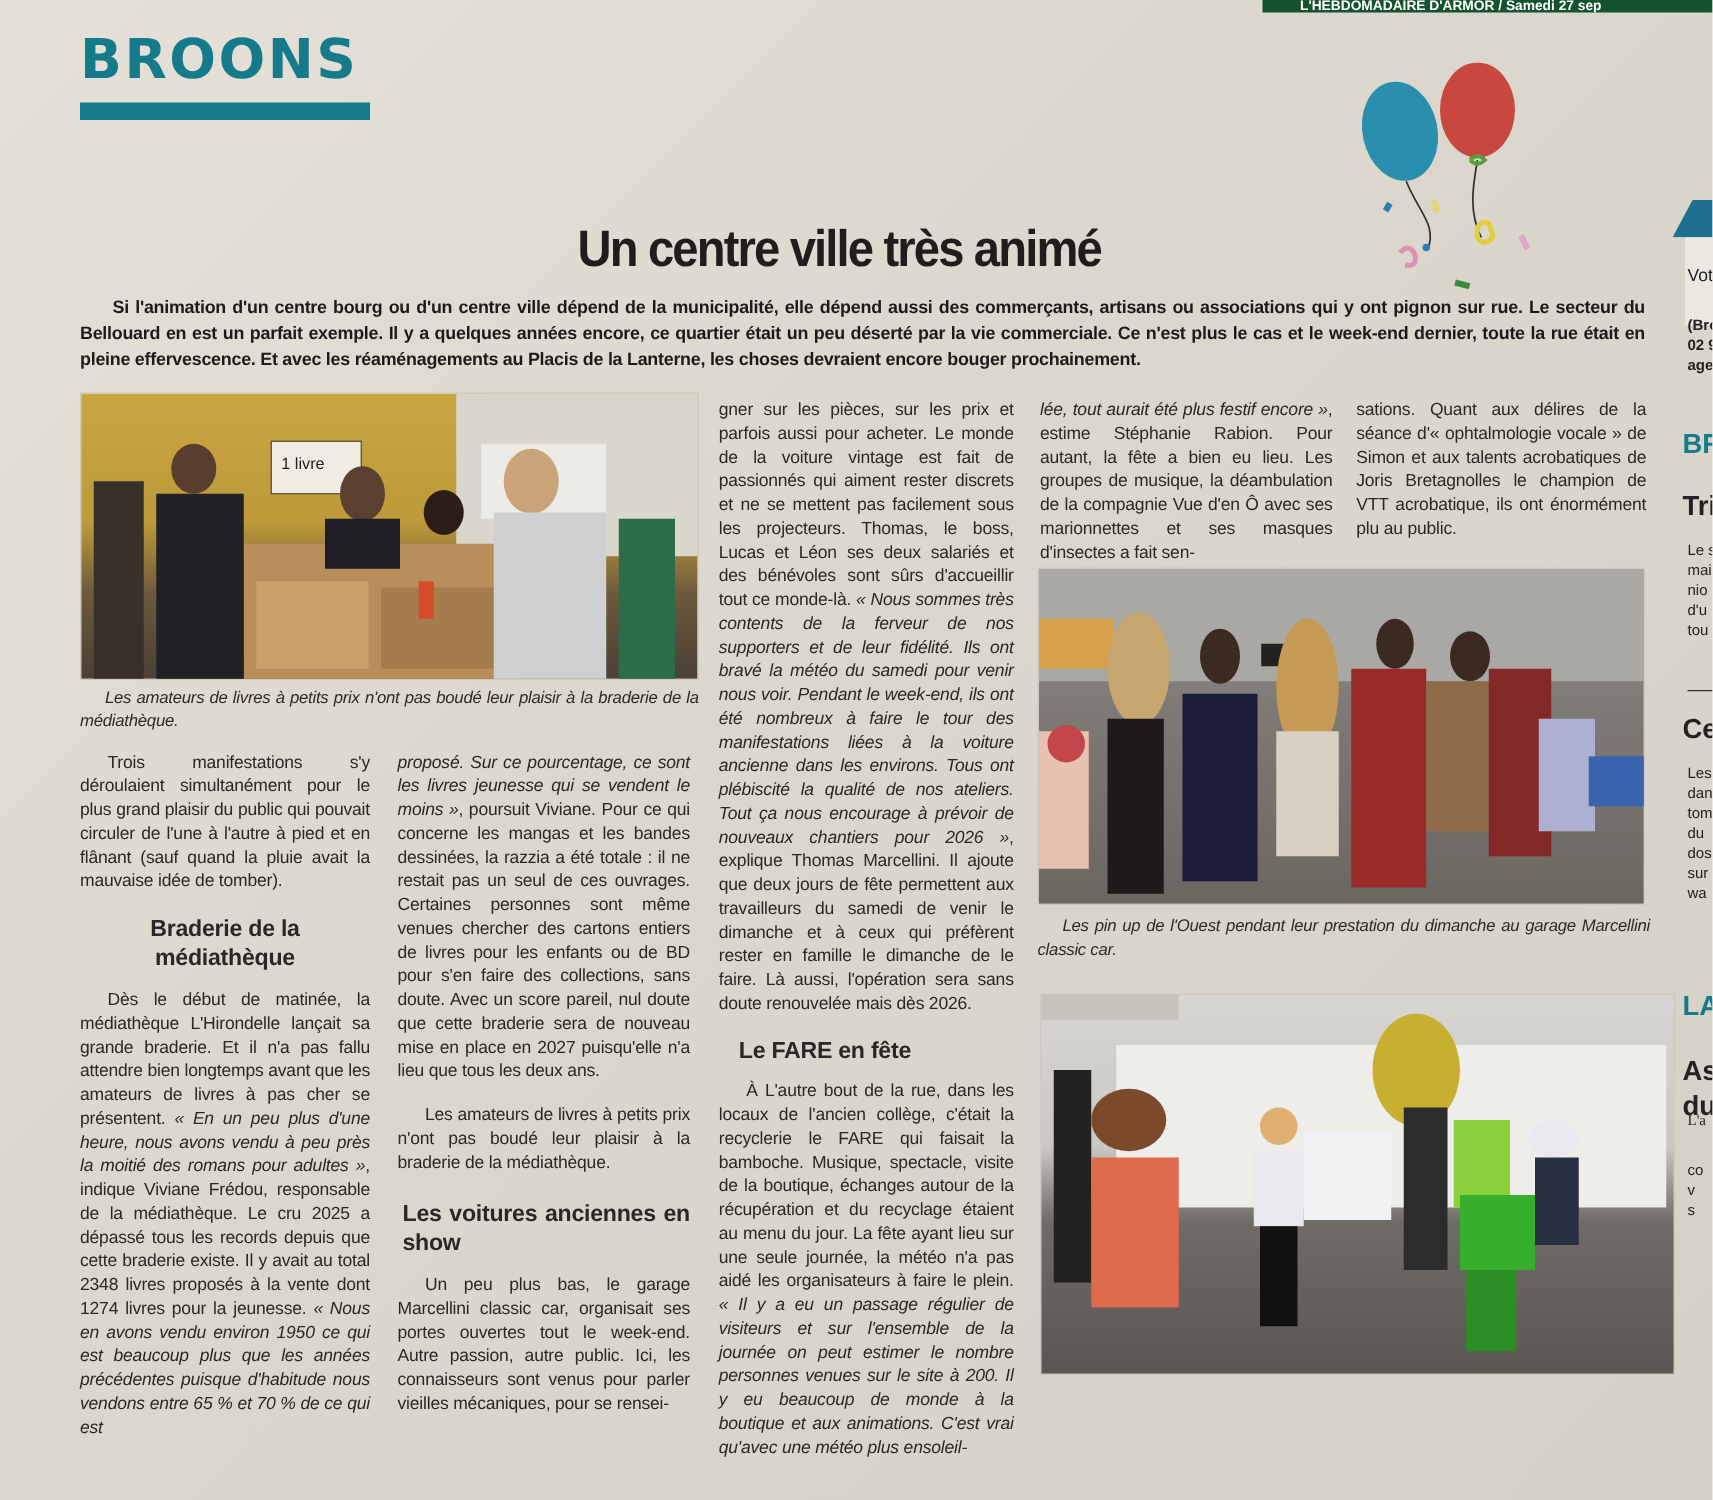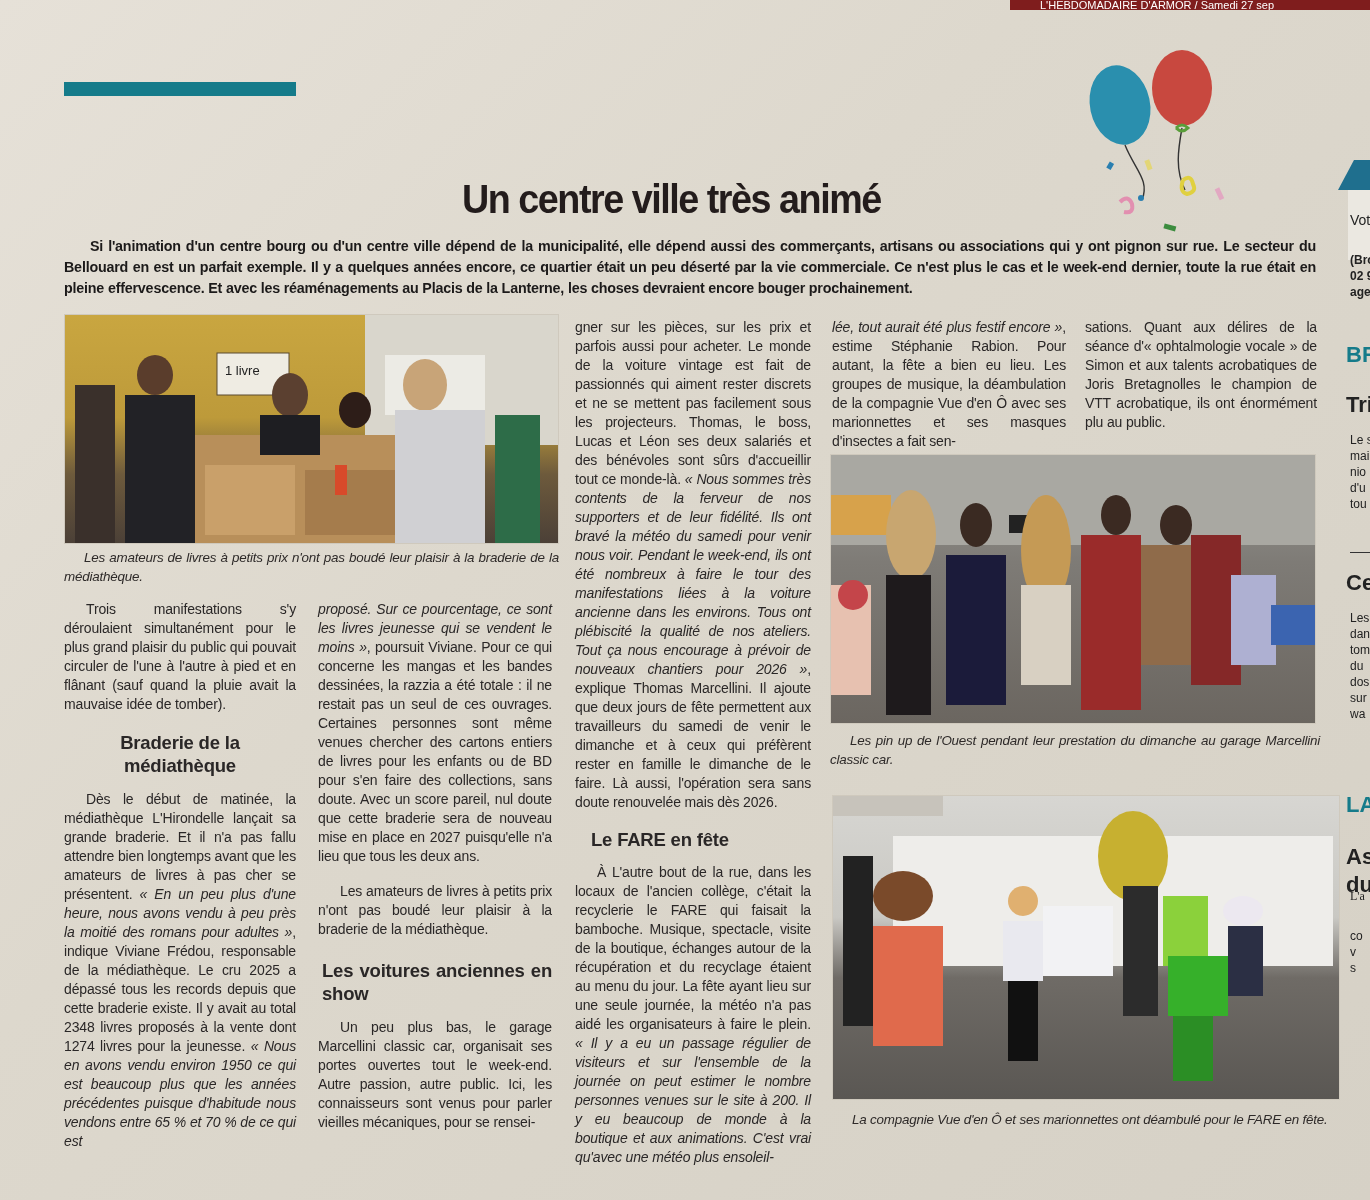--- a/index.html
+++ b/index.html
@@ -8,21 +8,21 @@
     background: linear-gradient(135deg, #e6e1d8 0%, #ddd8cd 40%, #d6d1c6 100%);
     font-family: "Liberation Sans", sans-serif;
     color: #1f1b1a;
     position: relative;
   }
   .page { position: absolute; inset: 0; }
 
   
   .top-band {
     position: absolute; left: 1010px; top: 0; width: 360px; height: 10px;
-    background: #7f1d1d; color: #fff; font-size: 11px; font-weight: normal;
+    background: #14532d; color: #fff; font-size: 11px; font-weight: bold;
     line-height: 10px; padding-left: 30px; white-space: nowrap; overflow: hidden;
   }
 
   .section-title {
     position: absolute; left: 64px; top: 22px;
     font-family: "DejaVu Sans", sans-serif; font-weight: bold;
     font-size: 44px; color: #157b8a; letter-spacing: 2px;
   }
   .section-rule {
     position: absolute; left: 64px; top: 82px; width: 232px; height: 14px;
@@ -80,20 +80,21 @@
   .side .bluehead { position: absolute; left: 8px; font-size: 22px; font-weight: bold; color: #157b8a; }
   .side .blackhead { position: absolute; left: 8px; font-size: 22px; font-weight: bold; color: #222; }
 </style>
 </head>
 <body>
 
 <div class="page">
 
   <div class="top-band">L'HEBDOMADAIRE D'ARMOR / Samedi 27 sep</div>
 
+  <div class="section-title">BROONS</div>
   <div class="section-rule"></div>
 
   <div class="headline">Un centre ville très animé</div>
 
   <svg class="balloons" viewBox="0 0 170 190">
     <ellipse cx="40" cy="55" rx="30" ry="40" fill="#2a8fae" transform="rotate(-12 40 55)"></ellipse>
     <ellipse cx="102" cy="38" rx="30" ry="38" fill="#c8483f"></ellipse>
     <path d="M45 95 C 55 120, 70 130, 62 150" stroke="#333" stroke-width="1.4" fill="none"></path>
     <path d="M102 78 C 98 100, 95 120, 105 140" stroke="#333" stroke-width="1.4" fill="none"></path>
     <path d="M96 78 q6 -6 12 0 q-6 6 -12 0" stroke="#5a9e3a" stroke-width="3" fill="none"></path>
@@ -211,23 +212,20 @@
       <ellipse cx="300" cy="60" rx="35" ry="45" fill="#c7b030"></ellipse>
       <rect x="290" y="90" width="35" height="130" fill="#2c2c2c"></rect>
       <rect x="330" y="100" width="45" height="70" fill="#8bd13b"></rect>
       <rect x="335" y="160" width="60" height="60" fill="#36b02a"></rect>
       <rect x="340" y="220" width="40" height="65" fill="#2b8e25"></rect>
       <ellipse cx="410" cy="115" rx="20" ry="15" fill="#ece8f0"></ellipse>
       <rect x="395" y="130" width="35" height="70" fill="#2b2f44"></rect>
       <rect x="210" y="110" width="70" height="70" fill="#f2f2f4"></rect>
     </svg>
   </div>
-  <div class="caption" style="left:832px; top:1110px; width:512px;">
-    <span class="ind"></span><span>La compagnie Vue d'en Ô et ses marionnettes ont déambulé pour le FARE en fête.</span>
-  </div>
 
   <div class="side">
     <div class="side-tab"></div>
     <div class="side-box"></div>
     <div class="txt" style="top:52px; font-size:14px;">Vot</div>
     <div class="txt" style="top:76px; font-weight:bold;margin-left:28px;">Ber</div>
     <div class="txt" style="top:92px; font-weight:bold;">(Bro</div>
     <div class="txt" style="top:108px; font-weight:bold;">02 9</div>
     <div class="txt" style="top:124px; font-weight:bold;">age</div>
 

